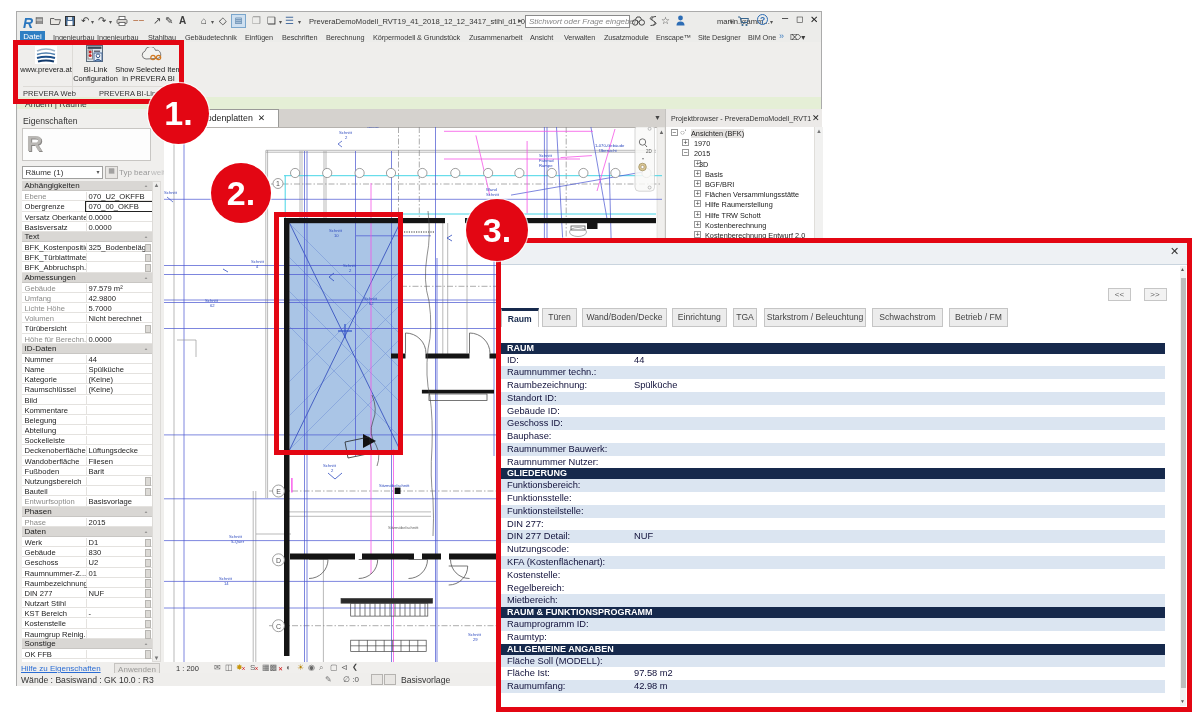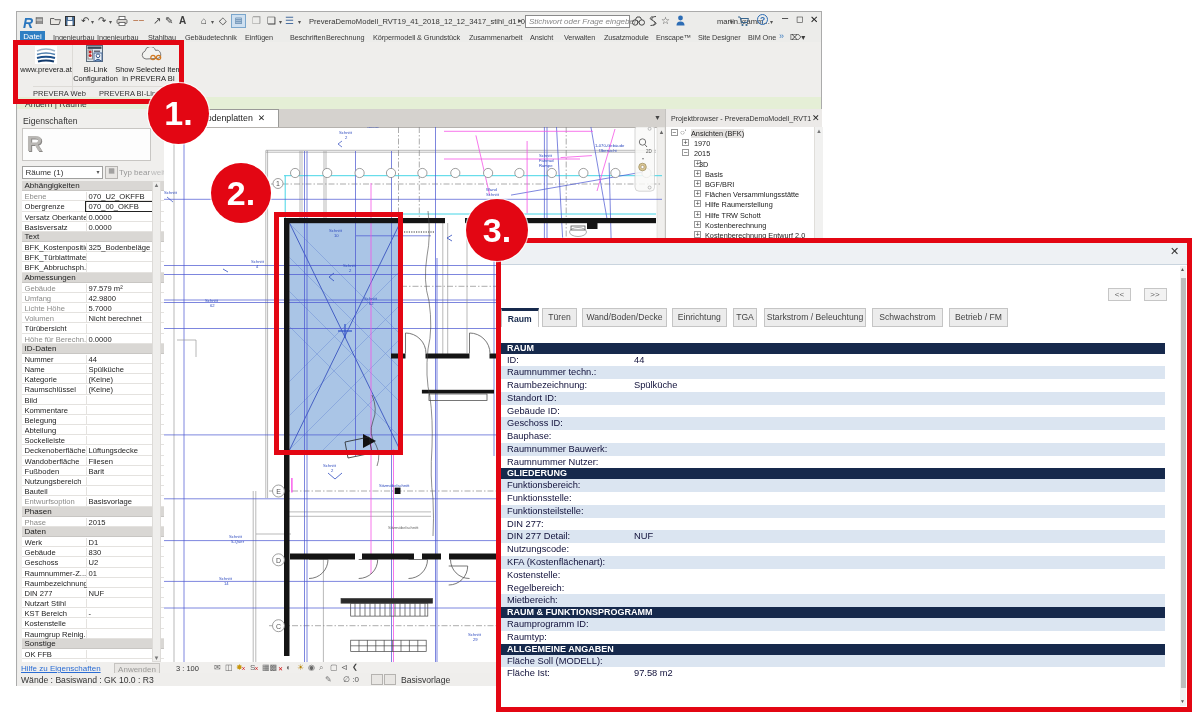--- a/index.html
+++ b/index.html
@@ -114,21 +114,21 @@
     <span class="a" style="left:779px;top:2px;font-size:9px;color:#222">◻</span>
     <span class="a" style="left:793px;top:2px;font-size:10px;color:#222">✕</span>
   </div>
   <div class="a" id="tabrow">
     <span class="a" id="datei">Datei</span>
     <span class="rtab" style="left:36px">Ingenieurbau</span>
     <span class="rtab" style="left:80px">Ingenieurbau</span>
     <span class="rtab" style="left:131px">Stahlbau</span>
     <span class="rtab" style="left:168px">Gebäudetechnik</span>
     <span class="rtab" style="left:228px">Einfügen</span>
-    <span class="rtab" style="left:273px">Beschriften</span>
+    <span class="rtab" style="left:265px">Beschriften</span>
     <span class="rtab" style="left:309px">Berechnung</span>
     <span class="rtab" style="left:356px">Körpermodell &amp; Grundstück</span>
     <span class="rtab" style="left:452px">Zusammenarbeit</span>
     <span class="rtab" style="left:513px">Ansicht</span>
     <span class="rtab" style="left:547px">Verwalten</span>
     <span class="rtab" style="left:587px">Zusatzmodule</span>
     <span class="rtab" style="left:639px">Enscape™</span>
     <span class="rtab" style="left:681px">Site Designer</span>
     <span class="rtab" style="left:731px">BIM One</span>
     <span class="rtab" style="left:762px;color:#3f7ec0;font-size:9px;top:1px">»</span>
@@ -138,21 +138,21 @@
     <div class="a" style="left:3px;top:0;width:52px;height:52px;border-right:1px solid #dddbd7">
       <div class="a" style="left:15px;top:4px;width:22px;height:18px;background:#fff">
         <svg width="22" height="18" viewBox="0 0 22 18">
           <path d="M2 5 Q11 1 20 5" stroke="#9bb4c8" stroke-width="1.6" fill="none"></path>
           <path d="M2 8.5 Q11 5.5 20 8.5" stroke="#4f7fae" stroke-width="1.6" fill="none"></path>
           <path d="M2 12 Q11 9.5 20 12" stroke="#1c4f8a" stroke-width="2" fill="none"></path>
           <path d="M3 15.5 Q11 13.5 19 15.5" stroke="#123a6b" stroke-width="2.2" fill="none"></path>
         </svg>
       </div>
       <div class="a rbt" style="left:-1px;top:24px;width:54px">www.prevera.at</div>
-      <div class="a rbl" style="left:13px;top:44px;width:52px">PREVERA Web</div>
+      <div class="a rbl" style="left:3px;top:44px;width:52px">PREVERA Web</div>
     </div>
     <div class="a" style="left:56px;top:0;width:113px;height:52px">
       <div class="a" style="left:13px;top:3px;width:17px;height:17px">
         <svg width="17" height="17" viewBox="0 0 17 17">
           <rect x="0.5" y="0.5" width="16" height="16" fill="#dce6ef" stroke="#5a6b7a"></rect>
           <rect x="1.5" y="1.5" width="14" height="2.4" fill="#3a4a58"></rect>
           <rect x="2" y="5" width="4.5" height="9" fill="#f3f4f5" stroke="#888"></rect>
           <circle cx="4.2" cy="7" r="1.5" fill="#cc2222"></circle>
           <circle cx="4.2" cy="10.5" r="1.5" fill="#cc2222"></circle>
           <rect x="8" y="5.5" width="6" height="1.6" fill="#667"></rect>
@@ -182,21 +182,21 @@
     <div class="a" style="left:3.5px;top:19px;width:127px;height:31px;background:#fdfdfd;border:1px solid #c8c6c3">
       <span class="a" style="left:4px;top:2px;font-size:22px;font-weight:bold;color:#b9b7b4;text-shadow:1px 1px 0 #8a8886">R</span>
     </div>
     <div class="a" style="left:3.5px;top:57px;width:79px;height:11px;background:#fff;border:1px solid #a0a09e;font-size:8px;line-height:11px">
         <span style="position:absolute;left:3px">Räume (1)</span>
         <span style="position:absolute;right:2px;top:0;color:#555;font-size:6px">▾</span>
       </div>
     <span class="a" style="left:87px;top:57px;width:11px;height:11px;border:1px solid #b5b3b0;background:#e8e6e3;font-size:7px;color:#888;text-align:center">▦</span>
     <span class="a" style="left:101px;top:59px;font-size:8px;color:#999">Typ bear</span>
       <span class="a" style="left:133px;top:59px;font-size:8px;color:#bbb">weiter</span>
-    <div class="a" id="ptable" style="left:3.5px;top:72px;width:151px;height:481px;overflow:hidden;background:#fff">
+    <div class="a" id="ptable" style="left:3.5px;top:72px;width:130px;height:481px;overflow:hidden;background:#fff">
       <div class="ph">Abhängigkeiten</div>
       <div class="pr">
           <s1 class="gy">Ebene</s1>
           <s2>070_U2_OKFFB</s2>
         </div>
       <div class="pr">
           <s1>Obergrenze</s1>
           <s2 style="outline:1.2px solid #222">070_00_OKFB</s2>
         </div>
       <div class="pr">
@@ -626,21 +626,21 @@
         <circle cx="641.5" cy="141" r="3.2" fill="none" stroke="#666" stroke-width="0.9"></circle>
         <line x1="643.8" y1="143.5" x2="646" y2="146" stroke="#666" stroke-width="1"></line>
         <text x="645" y="152" font-size="4.5" fill="#555">2D</text>
         <text x="641" y="158.5" font-size="4" fill="#888">▾</text>
         <circle cx="641.5" cy="166" r="3.8" fill="#dcc896" stroke="#988858" stroke-width="0.7"></circle>
         <circle cx="641.5" cy="166" r="1.6" fill="#fff" stroke="#887755" stroke-width="0.5"></circle>
         <circle cx="648.6" cy="186.5" r="1.5" fill="none" stroke="#999" stroke-width="0.6"></circle>
       </g>
     </svg>
     <div class="a" id="viewbar">
-      <span class="a" style="left:12px;top:2px">3 : 100</span>
+      <span class="a" style="left:12px;top:2px">1 : 200</span>
       <span class="a" style="left:50px;top:1px;font-size:8px;color:#666">✉</span>
       <span class="a" style="left:61px;top:1px;font-size:8px;color:#666">◫</span>
       <span class="a" style="left:72px;top:1px;font-size:8px;color:#c8960c">✸</span>
         <span class="a" style="left:78px;top:3px;font-size:6px;color:#c00">x</span>
       <span class="a" style="left:86px;top:1px;font-size:8px;color:#666">S</span>
         <span class="a" style="left:91px;top:3px;font-size:6px;color:#c00">x</span>
       <span class="a" style="left:98px;top:1px;font-size:8px;color:#666">▦▩</span>
         <span class="a" style="left:114px;top:3px;font-size:6px;color:#c00">✕</span>
       <span class="a" style="left:122px;top:1px;font-size:8px;color:#666">◐</span>
       <span class="a" style="left:133px;top:1px;font-size:8px;color:#b8860b">☀</span>
@@ -812,17 +812,21 @@
         <span class="l">Raumtyp:</span>
       </div>
     <div class="sbar">ALLGEMEINE ANGABEN</div>
     <div class="prow b">
         <span class="l">Fläche Soll (MODELL):</span>
       </div>
     <div class="prow">
         <span class="l">Fläche Ist:</span>
         <span class="v">97.58 m2</span>
       </div>
+    <div class="prow b">
+        <span class="l">Raumumfang:</span>
+        <span class="v">42.98 m</span>
+      </div>
   </div>
 </div>
 <div class="a redcirc" style="left:148px;top:83px;width:61px;height:61px;font-size:34px;line-height:61px">1.</div>
 <div class="a redcirc" style="left:211px;top:163px;width:60px;height:60px;font-size:34px;line-height:60px">2.</div>
 <div class="a redcirc" style="left:466px;top:199px;width:62px;height:62px;font-size:34px;line-height:62px">3.</div>
 
 </body></html>

